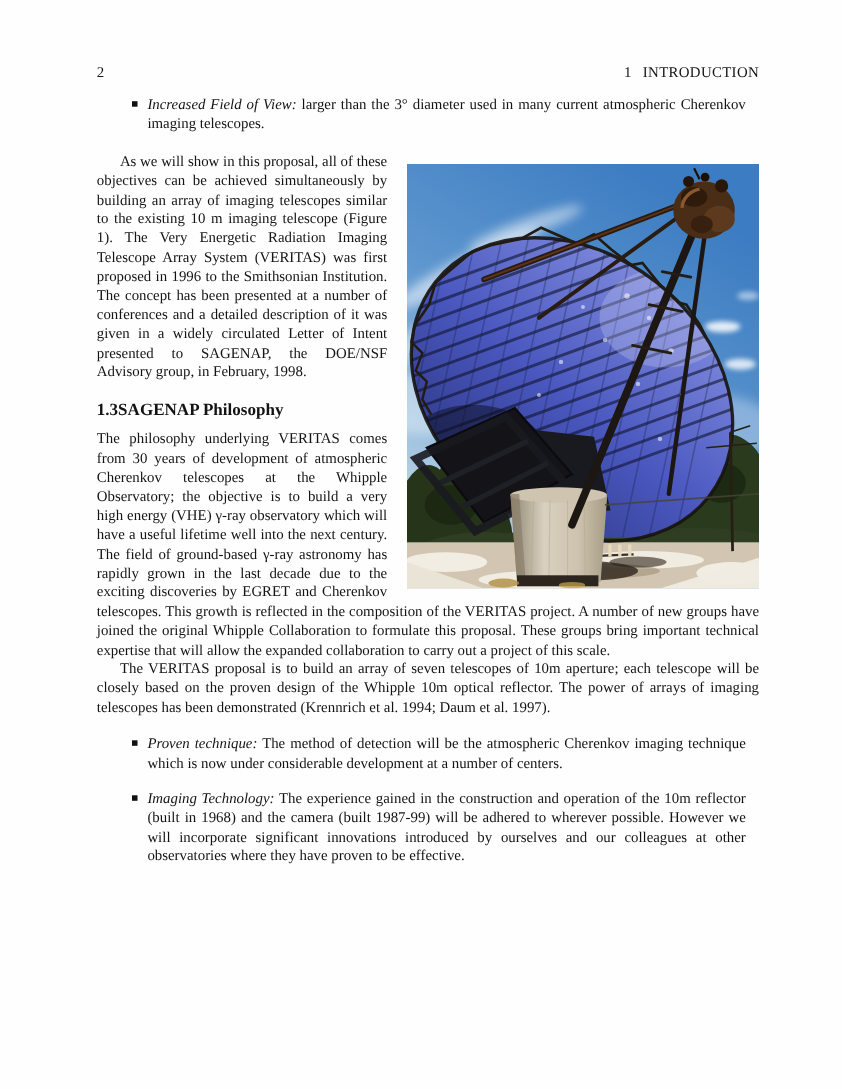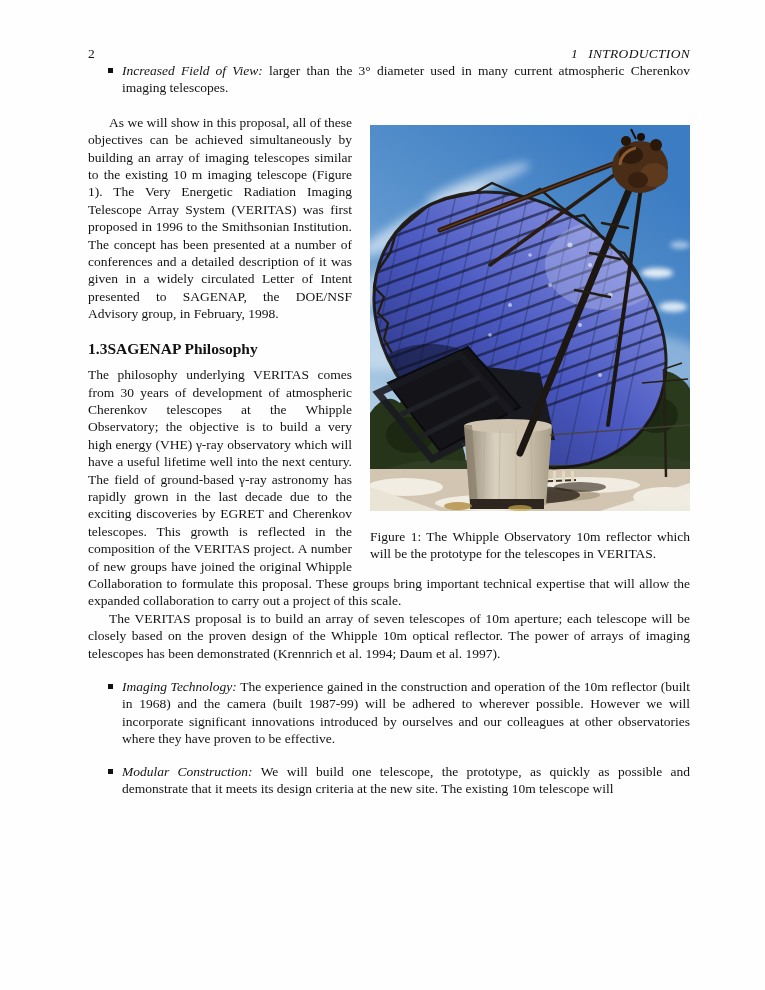--- a/index.html
+++ b/index.html
@@ -4,24 +4,24 @@
 <style>
   html,body { margin:0; padding:0; background:#ffffff; }
   .page {
     position:relative; width:765px; height:990px; background:#fefefe;
     font-family:"Liberation Serif", serif; color:#131313; overflow:hidden;
   }
   .content { position:absolute; left:88px; top:46px; width:602px; }
 
   .header { display:flex; justify-content:space-between; align-items:baseline;
     font-size:13.5px; }
-  .running-head { font-style:italic; letter-spacing:.3px; }
+  .running-head { letter-spacing:.3px;margin-top:12px; }
   .running-head .sec-num { margin-right:10px; }
 
-  ul.blist { margin:0; padding:0; list-style:none; }
+  ul.blist { margin:12px; padding:0; list-style:none; }
   ul.blist li { position:relative; padding-left:34px; text-align:justify;
     font-size:13.5px; line-height:17.4px; }
   .sq-marker { position:absolute; left:20px; top:6px; width:5px; height:5px;
     background:#111; }
   .lead { font-style:italic; }
 
   .top-list { margin-top:27px; }
 
   .bodytext { margin-top:17px; font-size:13.5px; line-height:17.4px;
     text-align:justify; }
@@ -255,44 +255,40 @@
           </g>
 
           <g>
             <line x1="294" y1="244" x2="296" y2="352" stroke="#261f16" stroke-width="2.5"></line>
             <line x1="272" y1="258" x2="318" y2="254" stroke="#261f16" stroke-width="1.5"></line>
             <line x1="294" y1="244" x2="312" y2="238" stroke="#261f16" stroke-width="1.5"></line>
             <line x1="180" y1="310" x2="320" y2="300" stroke="#4a4236" stroke-width="1.5" opacity="0.8"></line>
           </g>
         </svg>
 
-        <figcaption>
-          <span>Figure 1:</span>
-          <span>The Whipple Observatory 10m reflector which will be the prototype for the telescopes in VERITAS.</span>
-        </figcaption>
       </figure>
 
       <p class="indent">As we will show in this proposal, all of these objectives can be achieved simultaneously by building an array of imaging telescopes similar to the existing 10 m imaging telescope (Figure 1). The Very Energetic Radiation Imaging Telescope Array System (VERITAS) was first proposed in 1996 to the Smithsonian Institution. The concept has been presented at a number of conferences and a detailed description of it was given in a widely circulated Letter of Intent presented to SAGENAP, the DOE/NSF Advisory group, in February, 1998.</p>
 
       <h2 class="sec-heading">
         <span class="num">1.3</span><span>SAGENAP Philosophy</span>
       </h2>
 
       <p>The philosophy underlying VERITAS comes from 30 years of development of atmospheric Cherenkov telescopes at the Whipple Observatory; the objective is to build a very high energy (VHE) γ-ray observatory which will have a useful lifetime well into the next century. The field of ground-based γ-ray astronomy has rapidly grown in the last decade due to the exciting discoveries by EGRET and Cherenkov telescopes. This growth is reflected in the composition of the VERITAS project. A number of new groups have joined the original Whipple Collaboration to formulate this proposal. These groups bring important technical expertise that will allow the expanded collaboration to carry out a project of this scale.</p>
 
       <p class="indent">The VERITAS proposal is to build an array of seven telescopes of 10m aperture; each telescope will be closely based on the proven design of the Whipple 10m optical reflector. The power of arrays of imaging telescopes has been demonstrated (Krennrich et al. 1994; Daum et al. 1997).</p>
 
 
       <ul class="blist cons-list">
+        <li>
+          <span class="sq-marker"></span>
+          <span class="lead">Proven technique:</span>
+          <span>The method of detection will be the atmospheric Cherenkov imaging technique which is now under considerable development at a number of centers.</span>
+        </li>
         <li>
           <span class="sq-marker"></span>
           <span class="lead">Imaging Technology:</span>
           <span>The experience gained in the construction and operation of the 10m reflector (built in 1968) and the camera (built 1987-99) will be adhered to wherever possible. However we will incorporate significant innovations introduced by ourselves and our colleagues at other observatories where they have proven to be effective.</span>
         </li>
-        <li>
-          <span class="sq-marker"></span>
-          <span class="lead">Modular Construction:</span>
-          <span>We will build one telescope, the prototype, as quickly as possible and demonstrate that it meets its design criteria at the new site. The existing 10m telescope will</span>
-        </li>
       </ul>
     </div>
   </div>
 </div>
 
 </body></html>

